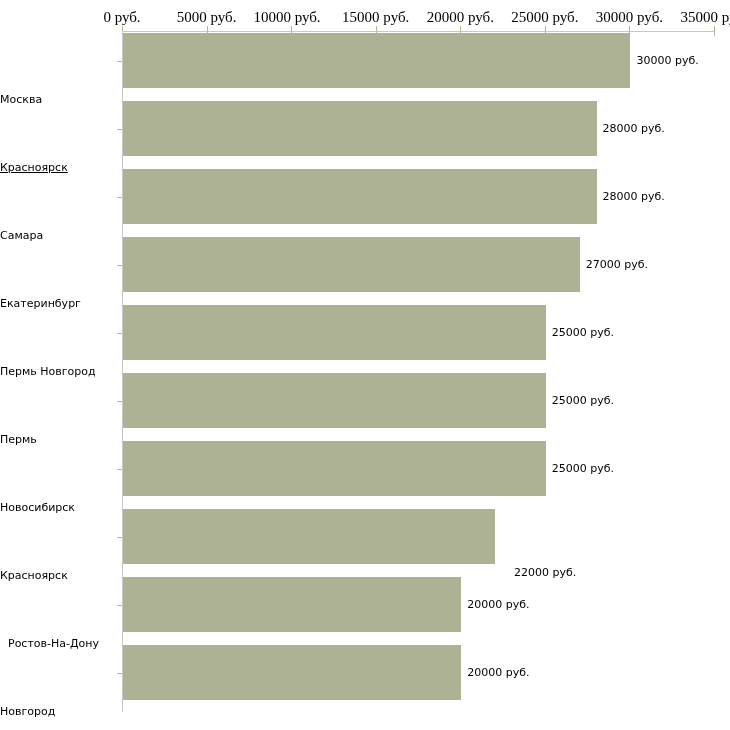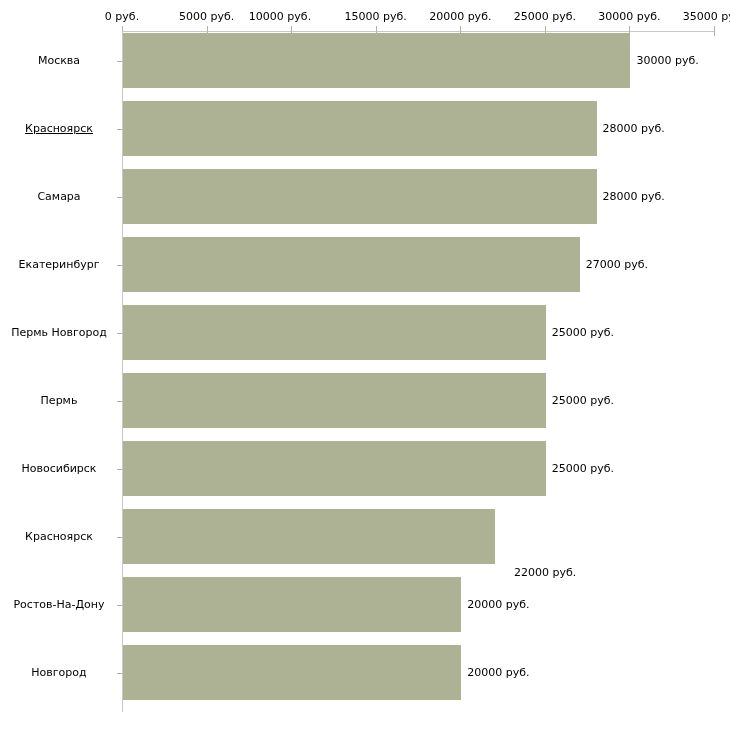--- a/index.html
+++ b/index.html
@@ -26,24 +26,25 @@
   .x-axis-labels {
     position: absolute;
     top: 11px;
     left: 0;
     width: 730px;
     height: 16px;
   }
   .x-tick-label {
     position: absolute;
     transform: translateX(-50%);
-    font-size: 11px;
+    font-size: 15px;
     line-height: 12px;
     color: #000000;
     white-space: nowrap;
+    font-family: Liberation Serif, serif;
   }
   .x-axis-line {
     position: absolute;
     height: 1px;
     background: #c8c8c8;
     top: 31px;
   }
   .x-tick-mark {
     position: absolute;
     top: 26px;
@@ -59,26 +60,27 @@
     background: #c8c8c8;
   }
   .y-tick-mark {
     position: absolute;
     width: 5px;
     height: 1px;
     background: #b3b596;
   }
   .y-cat-label {
     position: absolute;
-    text-align: center;
+    text-align: left;
     font-size: 11px;
     line-height: 12px;
     color: #000000;
     white-space: nowrap;
     transform: translateY(-50%);
+    margin-top: 39px;
   }
 
   
   .bar {
     position: absolute;
     background: #aeb294;
   }
   .bar-value-label {
     position: absolute;
     font-size: 11px;
@@ -89,21 +91,21 @@
   }
 </style>
 </head>
 <body>
 
 <div id="chart-root">
 
   <div class="x-axis-labels">
       <div class="x-tick-label" style="left: 122px;">0 руб.</div>
       <div class="x-tick-label" style="left: 206.571px;">5000 руб.</div>
-      <div class="x-tick-label" style="left: 280px;">10000 руб.</div>
+      <div class="x-tick-label" style="left: 287px;">10000 руб.</div>
       <div class="x-tick-label" style="left: 375.714px;">15000 руб.</div>
       <div class="x-tick-label" style="left: 460.286px;">20000 руб.</div>
       <div class="x-tick-label" style="left: 544.857px;">25000 руб.</div>
       <div class="x-tick-label" style="left: 629.429px;">30000 руб.</div>
       <div class="x-tick-label" style="left: 714px;">35000 руб.</div>
     </div>
 
   <div class="x-axis-line" style="left: 122px; width: 592px;"></div>
 
   <div>
@@ -134,21 +136,21 @@
 
   <div>
       <div class="y-cat-label" style="left: 0px; width: 118px; top: 60.5px;">Москва</div>
       <div class="y-cat-label" style="left: 0px; width: 118px; top: 128.5px; text-decoration: underline;">Красноярск</div>
       <div class="y-cat-label" style="left: 0px; width: 118px; top: 196.5px;">Самара</div>
       <div class="y-cat-label" style="left: 0px; width: 118px; top: 264.5px;">Екатеринбург</div>
       <div class="y-cat-label" style="left: 0px; width: 118px; top: 332.5px;">Пермь Новгород</div>
       <div class="y-cat-label" style="left: 0px; width: 118px; top: 400.5px;">Пермь</div>
       <div class="y-cat-label" style="left: 0px; width: 118px; top: 468.5px;">Новосибирск</div>
       <div class="y-cat-label" style="left: 0px; width: 118px; top: 536.5px;">Красноярск</div>
-      <div class="y-cat-label" style="left: 0px; width: 118px; top: 604.5px;">Ростов-На-Дону</div>
+      <div class="y-cat-label" style="left: 8px; width: 118px; top: 604.5px;">Ростов-На-Дону</div>
       <div class="y-cat-label" style="left: 0px; width: 118px; top: 672.5px;">Новгород</div>
     </div>
 
   <div>
       <div class="bar" style="left: 123px; top: 33px; width: 507.429px; height: 55px; background: rgb(174, 178, 148);"></div>
       <div class="bar" style="left: 123px; top: 101px; width: 473.6px; height: 55px; background: rgb(174, 178, 148);"></div>
       <div class="bar" style="left: 123px; top: 169px; width: 473.6px; height: 55px; background: rgb(174, 178, 148);"></div>
       <div class="bar" style="left: 123px; top: 237px; width: 456.686px; height: 55px; background: rgb(174, 178, 148);"></div>
       <div class="bar" style="left: 123px; top: 305px; width: 422.857px; height: 55px; background: rgb(174, 178, 148);"></div>
       <div class="bar" style="left: 123px; top: 373px; width: 422.857px; height: 55px; background: rgb(174, 178, 148);"></div>

